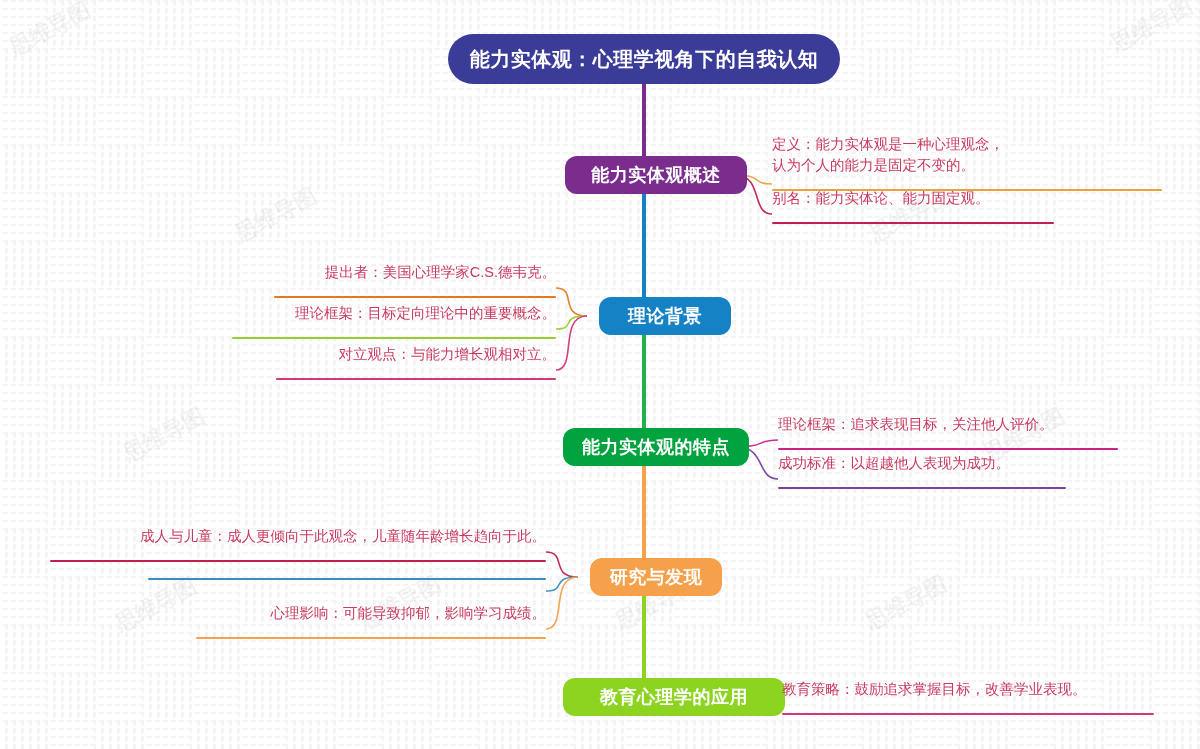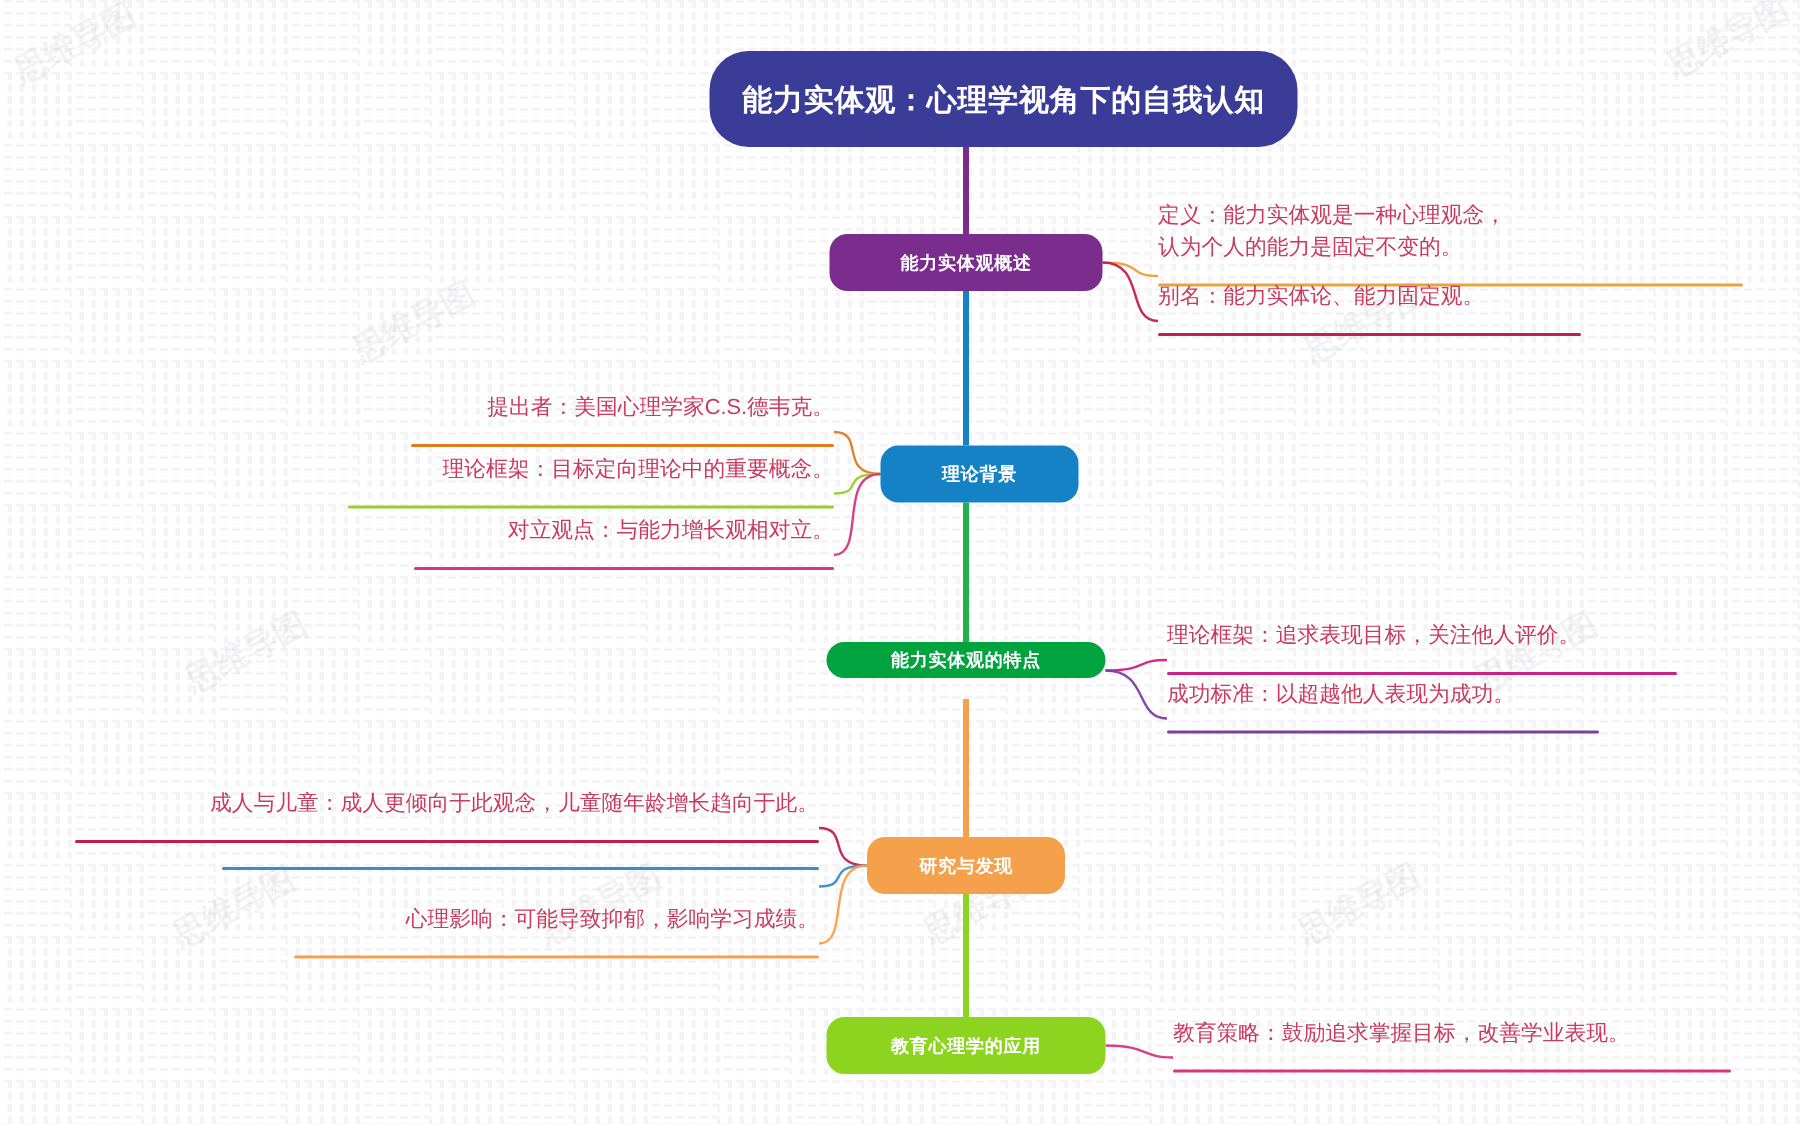--- a/index.html
+++ b/index.html
@@ -58,22 +58,23 @@
     letter-spacing: 0.5px;
     white-space: nowrap;
   }
   .node.root {
     border-radius: 26px;
     font-size: 20px;
     padding: 0 26px;
   }
   .node.branch {
     border-radius: 12px;
-    font-size: 12px;
+    font-size: 18px;
     padding: 0 2px;
+    margin-left: 12px;
   }
 
   
   .leaf {
     position: absolute;
     box-sizing: border-box;
     font-size: 14.5px;
     line-height: 1.45;
     color: #c83a5e;
     padding-bottom: 15px;
@@ -2534,44 +2535,44 @@
       <path d="M 737 447 C 765.8 447, 756.4 479, 778 479" stroke="#7B3FA0" stroke-width="1.6" fill="none" opacity="0.95"></path>
       <path d="M 644 466 L 644 558" stroke="#F5A04A" stroke-width="4" fill="none"></path>
       <path d="M 578 577 C 549.2 577, 567.6 552, 546 552" stroke="#C02050" stroke-width="1.6" fill="none" opacity="0.95"></path>
       <path d="M 578 577 C 549.2 577, 567.6 591, 546 591" stroke="#3A8FBF" stroke-width="1.6" fill="none" opacity="0.95"></path>
       <path d="M 578 577 C 549.2 577, 567.6 629, 546 629" stroke="#F5A04A" stroke-width="1.6" fill="none" opacity="0.95"></path>
       <path d="M 644 596 L 644 678" stroke="#8DD421" stroke-width="4" fill="none"></path>
       <path d="M 737 697 C 765.8 697, 760.4 705, 782 705" stroke="#D6377A" stroke-width="1.6" fill="none" opacity="0.95"></path>
     </svg>
 
   <div id="nodes">
-      <div class="node root" style="background: rgb(59, 59, 152); left: 473px; top: 34px; width: 392px; height: 64px; text-align: right;">
+      <div class="node root" style="background: rgb(59, 59, 152); left: 448px; top: 34px; width: 392px; height: 50px; text-align: right;">
         <span>能力实体观：心理学视角下的自我认知</span>
       </div>
       <div class="node branch" style="background: rgb(123, 45, 142); left: 553px; top: 156px; width: 182px; height: 38px;">
         <span>能力实体观概述</span>
       </div>
       <div class="leaf right" style="left: 772px; top: 134px; width: 390px; color: rgb(200, 58, 94);"><span>定义：能力实体观是一种心理观念，
     认为个人的能力是固定不变的。</span><span class="rule" style="background: rgb(232, 163, 61);"></span></div>
       <div class="leaf right" style="left: 772px; top: 188px; width: 282px; color: rgb(200, 58, 94);"><span>别名：能力实体论、能力固定观。</span><span class="rule" style="background: rgb(192, 32, 80);"></span></div>
       <div class="node branch" style="background: rgb(21, 130, 197); left: 587px; top: 297px; width: 132px; height: 38px;">
         <span>理论背景</span>
       </div>
       <div class="leaf left" style="left: 274px; top: 262px; width: 282px; color: rgb(200, 58, 94);"><span>提出者：美国心理学家C.S.德韦克。</span><span class="rule" style="background: rgb(224, 123, 30);"></span></div>
       <div class="leaf left" style="left: 232px; top: 303px; width: 324px; color: rgb(200, 58, 94); font-family: Liberation Serif, serif;"><span>理论框架：目标定向理论中的重要概念。</span><span class="rule" style="background: rgb(154, 205, 50);"></span></div>
       <div class="leaf left" style="left: 276px; top: 344px; width: 280px; color: rgb(200, 58, 94);"><span>对立观点：与能力增长观相对立。</span><span class="rule" style="background: rgb(214, 55, 122);"></span></div>
-      <div class="node branch" style="background: rgb(0, 163, 62); left: 551px; top: 428px; width: 186px; height: 24px;">
+      <div class="node branch" style="background: rgb(0, 163, 62); left: 551px; top: 428px; width: 186px; height: 38px;">
         <span>能力实体观的特点</span>
       </div>
       <div class="leaf right" style="left: 778px; top: 414px; width: 340px; color: rgb(200, 58, 94);"><span>理论框架：追求表现目标，关注他人评价。</span><span class="rule" style="background: rgb(204, 34, 136);"></span></div>
       <div class="leaf right" style="left: 778px; top: 453px; width: 288px; color: rgb(200, 58, 94);"><span>成功标准：以超越他人表现为成功。</span><span class="rule" style="background: rgb(123, 63, 160);"></span></div>
       <div class="node branch" style="background: rgb(245, 160, 74); left: 578px; top: 558px; width: 132px; height: 38px;">
         <span>研究与发现</span>
       </div>
       <div class="leaf left" style="left: 50px; top: 526px; width: 496px; color: rgb(200, 58, 94);"><span>成人与儿童：成人更倾向于此观念，儿童随年龄增长趋向于此。</span><span class="rule" style="background: rgb(192, 32, 80);"></span></div>
       <div class="leaf left" style="left: 148px; top: 565px; width: 398px; color: rgb(200, 58, 94);"><span class="rule" style="background: rgb(58, 143, 191);"></span></div>
       <div class="leaf left" style="left: 196px; top: 603px; width: 350px; color: rgb(200, 58, 94);"><span>心理影响：可能导致抑郁，影响学习成绩。</span><span class="rule" style="background: rgb(245, 160, 74);"></span></div>
-      <div class="node branch" style="background: rgb(141, 212, 33); left: 551px; top: 678px; width: 186px; height: 38px; border-radius: 12px;">
+      <div class="node branch" style="background: rgb(141, 212, 33); left: 551px; top: 678px; width: 222px; height: 38px; border-radius: 12px;">
         <span>教育心理学的应用</span>
       </div>
       <div class="leaf right" style="left: 782px; top: 679px; width: 372px; color: rgb(200, 58, 94);"><span>教育策略：鼓励追求掌握目标，改善学业表现。</span><span class="rule" style="background: rgb(214, 55, 122);"></span></div>
     </div>
 </div>
 
 </body></html>

